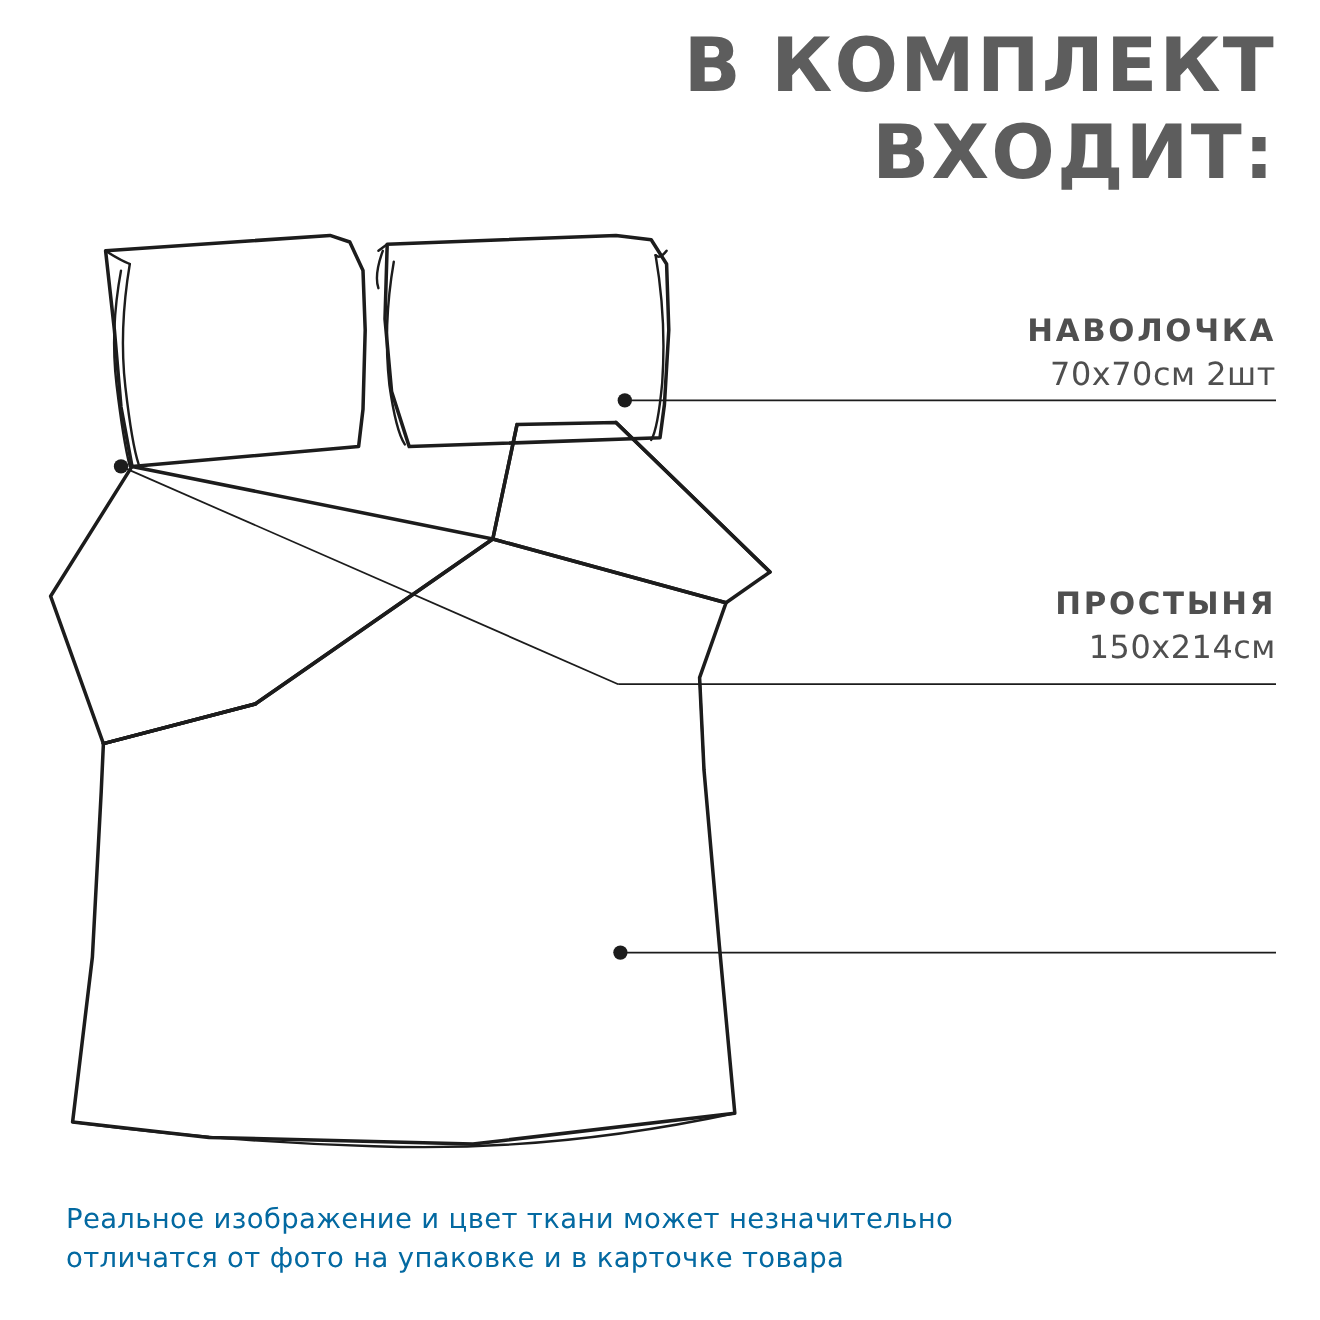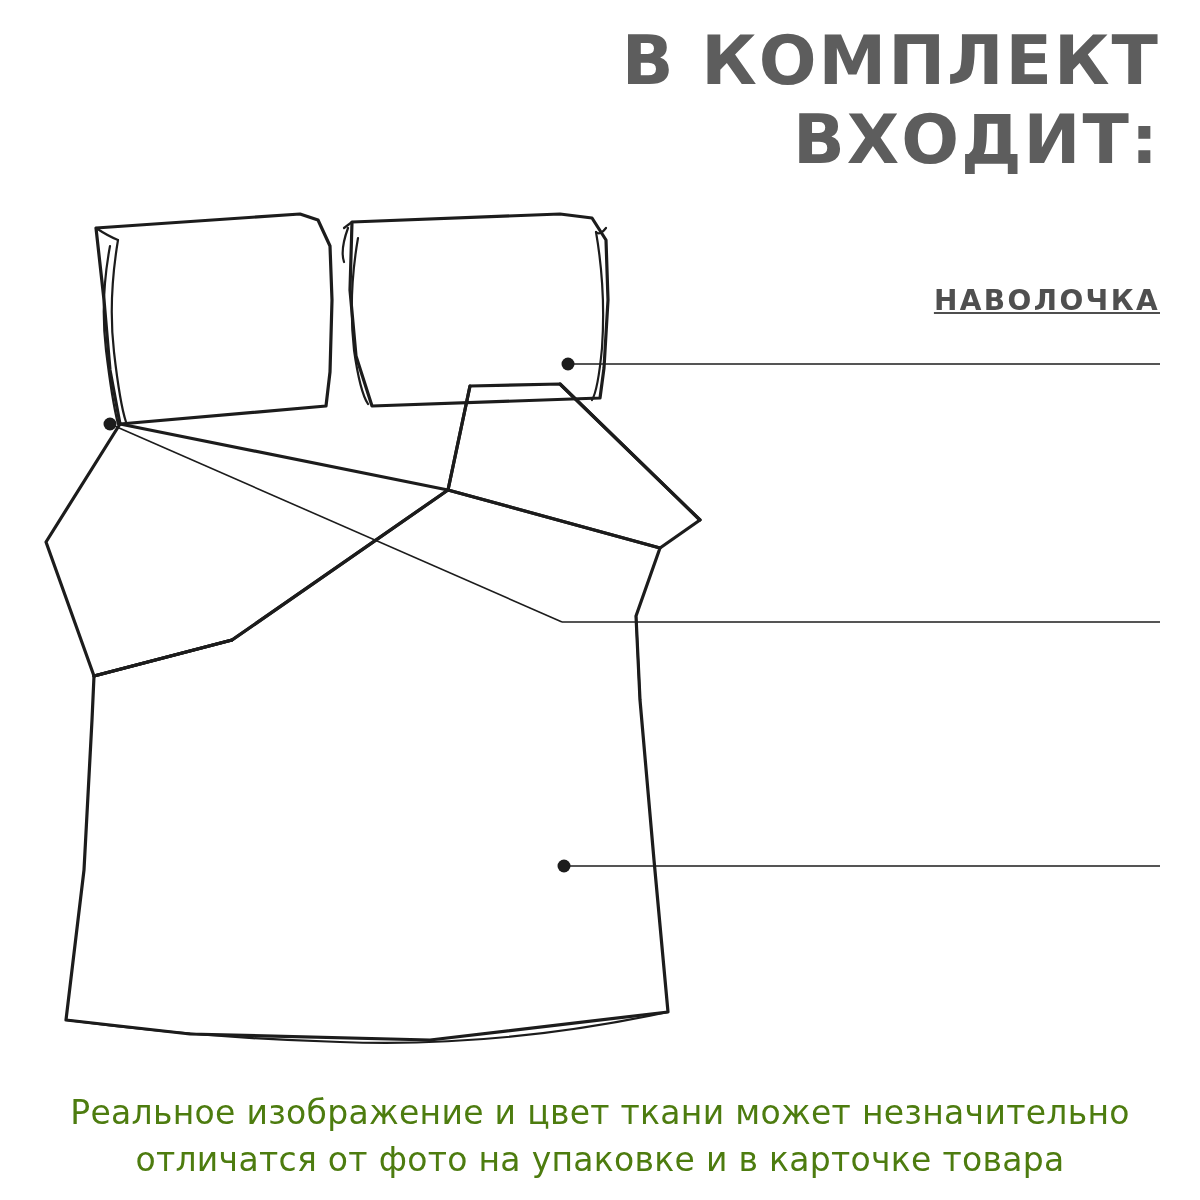--- a/index.html
+++ b/index.html
@@ -44,21 +44,20 @@
     position: absolute;
     text-align: right;
     color: #4f4f4f;
   }
   .callout .name {
     font-size: 28px;
     font-weight: 700;
     letter-spacing: 2.4px;
     line-height: 1.2;
     white-space: nowrap;
-    text-decoration: underline;
   }
   .callout .size {
     font-size: 29px;
     font-weight: 400;
     letter-spacing: 0.5px;
     line-height: 1.25;
     margin-top: 4px;
     white-space: nowrap;
     color: #4f4f4f;
   }
@@ -66,25 +65,24 @@
   #callout-pillow { right: 40px; top: 284px; width: 560px; }
   #callout-sheet  { right: 40px; top: 532px; width: 560px; }
   #callout-duvet  { right: 40px; top: 788px; width: 560px; }
 
   
   .footnote {
     position: absolute;
     left: 60px;
     right: 60px;
     top: 1090px;
-    text-align: center;
-    font-size: 33px;
+    font-size: 25px;
     line-height: 1.42;
     letter-spacing: 0.3px;
-    color: #4d7c0f;
+    color: #0369a1;
     white-space: pre-line;
   }
 
   
   #art {
     position: absolute;
     left: 0;
     top: 0;
     width: 1200px;
     height: 1200px;
@@ -135,22 +133,27 @@
     <line class="leader" x1="110" y1="424" x2="562" y2="622"></line>
     <line class="leader" x1="562" y1="622" x2="1160" y2="622"></line>
     <circle class="dot" cx="110" cy="424" r="6.5"></circle>
 
     <line class="leader" x1="564" y1="866" x2="1160" y2="866"></line>
     <circle class="dot" cx="564" cy="866" r="6.5"></circle>
   </svg>
 
   <div class="callout" id="callout-pillow">
     <div class="name">НАВОЛОЧКА</div>
+    <div class="size">70х70см 2шт</div>
   </div>
 
+  <div class="callout" id="callout-sheet">
+    <div class="name">ПРОСТЫНЯ</div>
+    <div class="size">150х214см</div>
+  </div>
 
   <div class="callout" id="callout-duvet">
   </div>
 
   <div class="footnote">Реальное изображение и цвет ткани может незначительно
 отличатся от фото на упаковке и в карточке товара</div>
 
 </div>
 
 </body></html>

